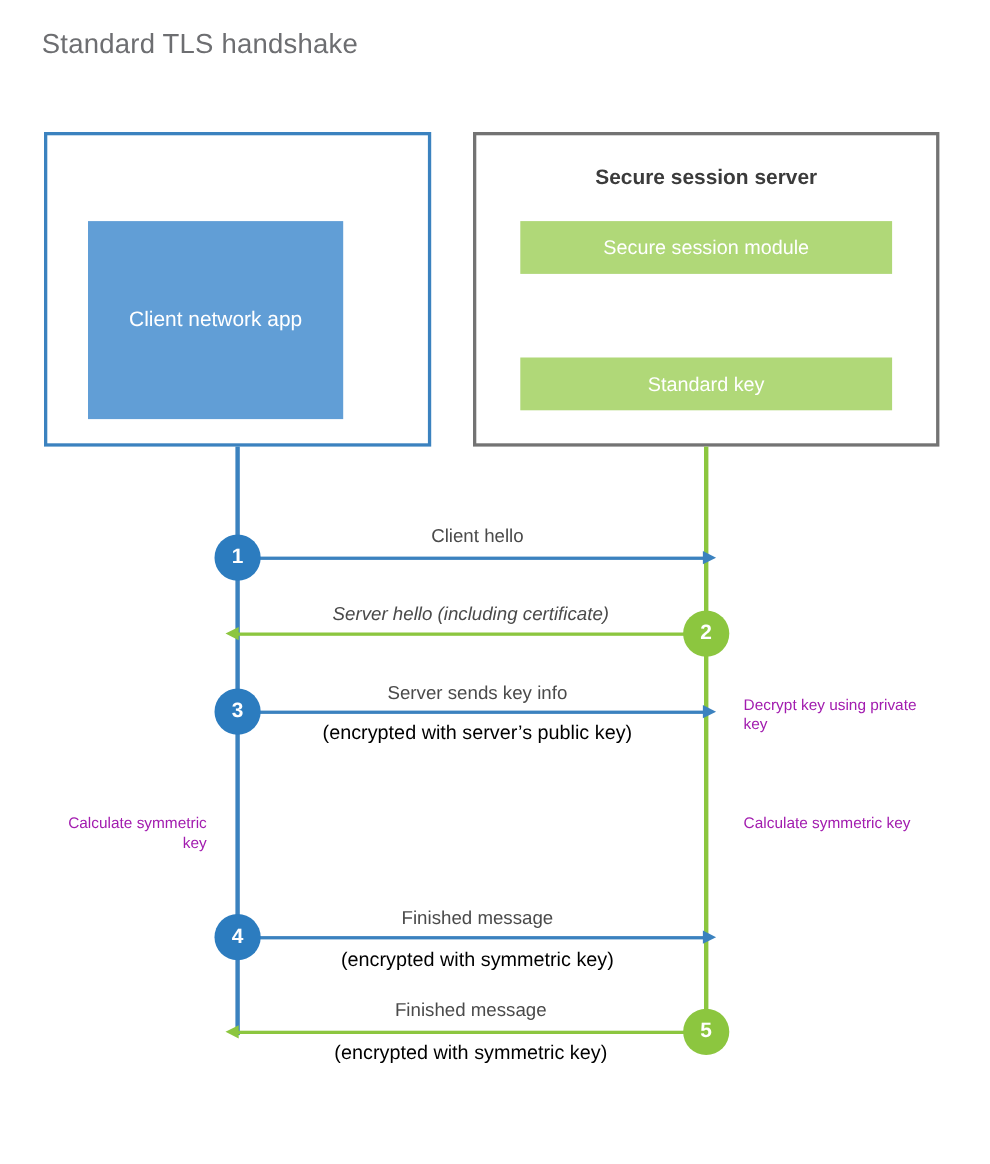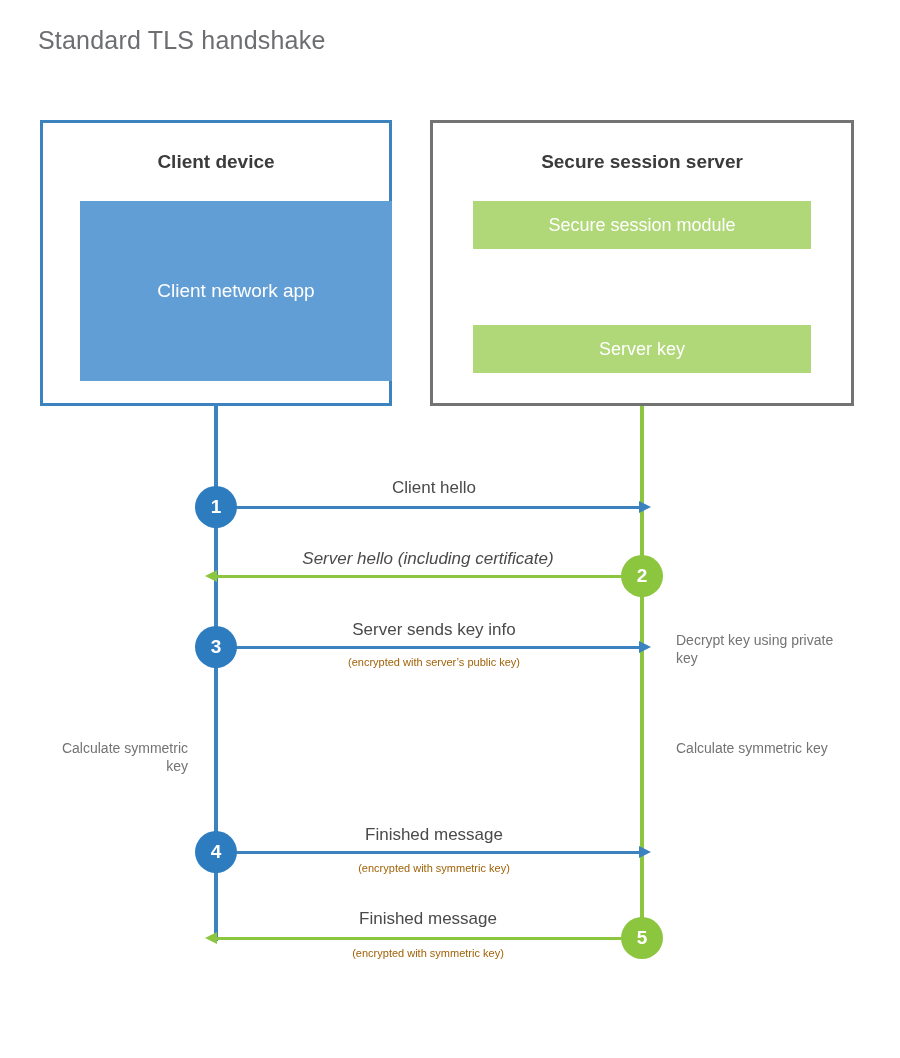--- a/index.html
+++ b/index.html
@@ -61,21 +61,21 @@
     text-align: center;
     font-size: 19px;
     font-weight: 700;
     color: #3b3b3b;
   }
 
   .client-app-block {
     position: absolute;
     left: 37px;
     top: 78px;
-    width: 312px;
+    width: 232px;
     height: 180px;
     background: #619ed6;
     color: #ffffff;
     font-size: 19px;
     display: flex;
     align-items: center;
     justify-content: center;
     text-align: right;
     line-height: 1.35;
     padding: 0 12px;
@@ -163,50 +163,49 @@
   
   .msg-label {
     position: absolute;
     font-size: 17px;
     color: #4a4a4a;
     text-align: center;
     white-space: nowrap;
   }
   .msg-sublabel {
     position: absolute;
-    font-size: 11px;
-    color: #a16207;
+    font-size: 18px;
+    color: #000000;
     text-align: center;
     white-space: nowrap;
   }
   .side-note {
     position: absolute;
     font-size: 14px;
-    color: #737373;
+    color: #a21caf;
     line-height: 1.3;
   }
   .side-note.align-right { text-align: right; }
   .side-note.align-left { text-align: left; }
 </style>
 </head>
 <body>
 
 <div id="diagram-root">
 
   <div class="page-title">Standard TLS handshake</div>
 
   <div class="actor-box client">
-    <div class="actor-title">Client device</div>
     <div class="client-app-block">Client network app</div>
   </div>
 
   <div class="actor-box server">
     <div class="actor-title">Secure session server</div>
     <div class="server-module m0">Secure session module</div>
-    <div class="server-module m2">Server key</div>
+    <div class="server-module m2">Standard key</div>
   </div>
 
   <div class="lifeline client-life"></div>
   <div class="lifeline server-life"></div>
 
   <div class="msg-label" style="left:228px; top:478px; width:412px;">Client hello</div>
   <div class="msg-arrow blue" style="left:216px; top:506px; width:424px;">
     <span class="arrow-head right"></span>
   </div>
   <div class="step-circle blue" style="left:195px; top:486px;">1</div>

